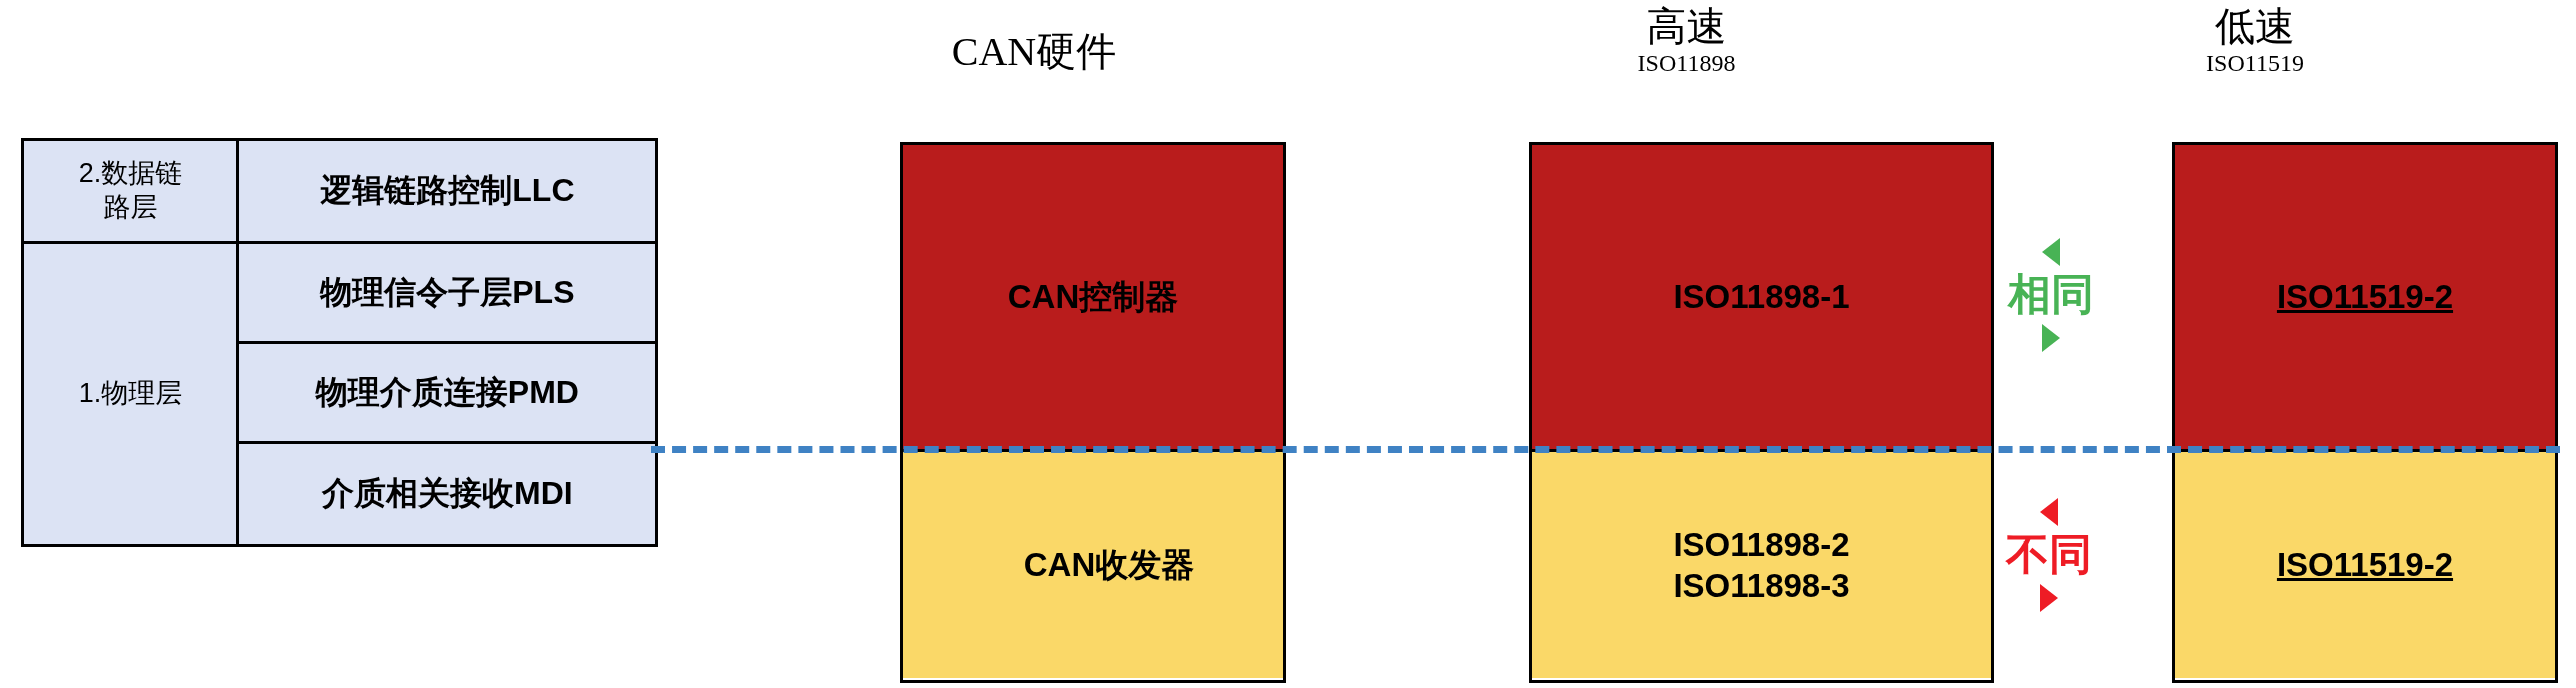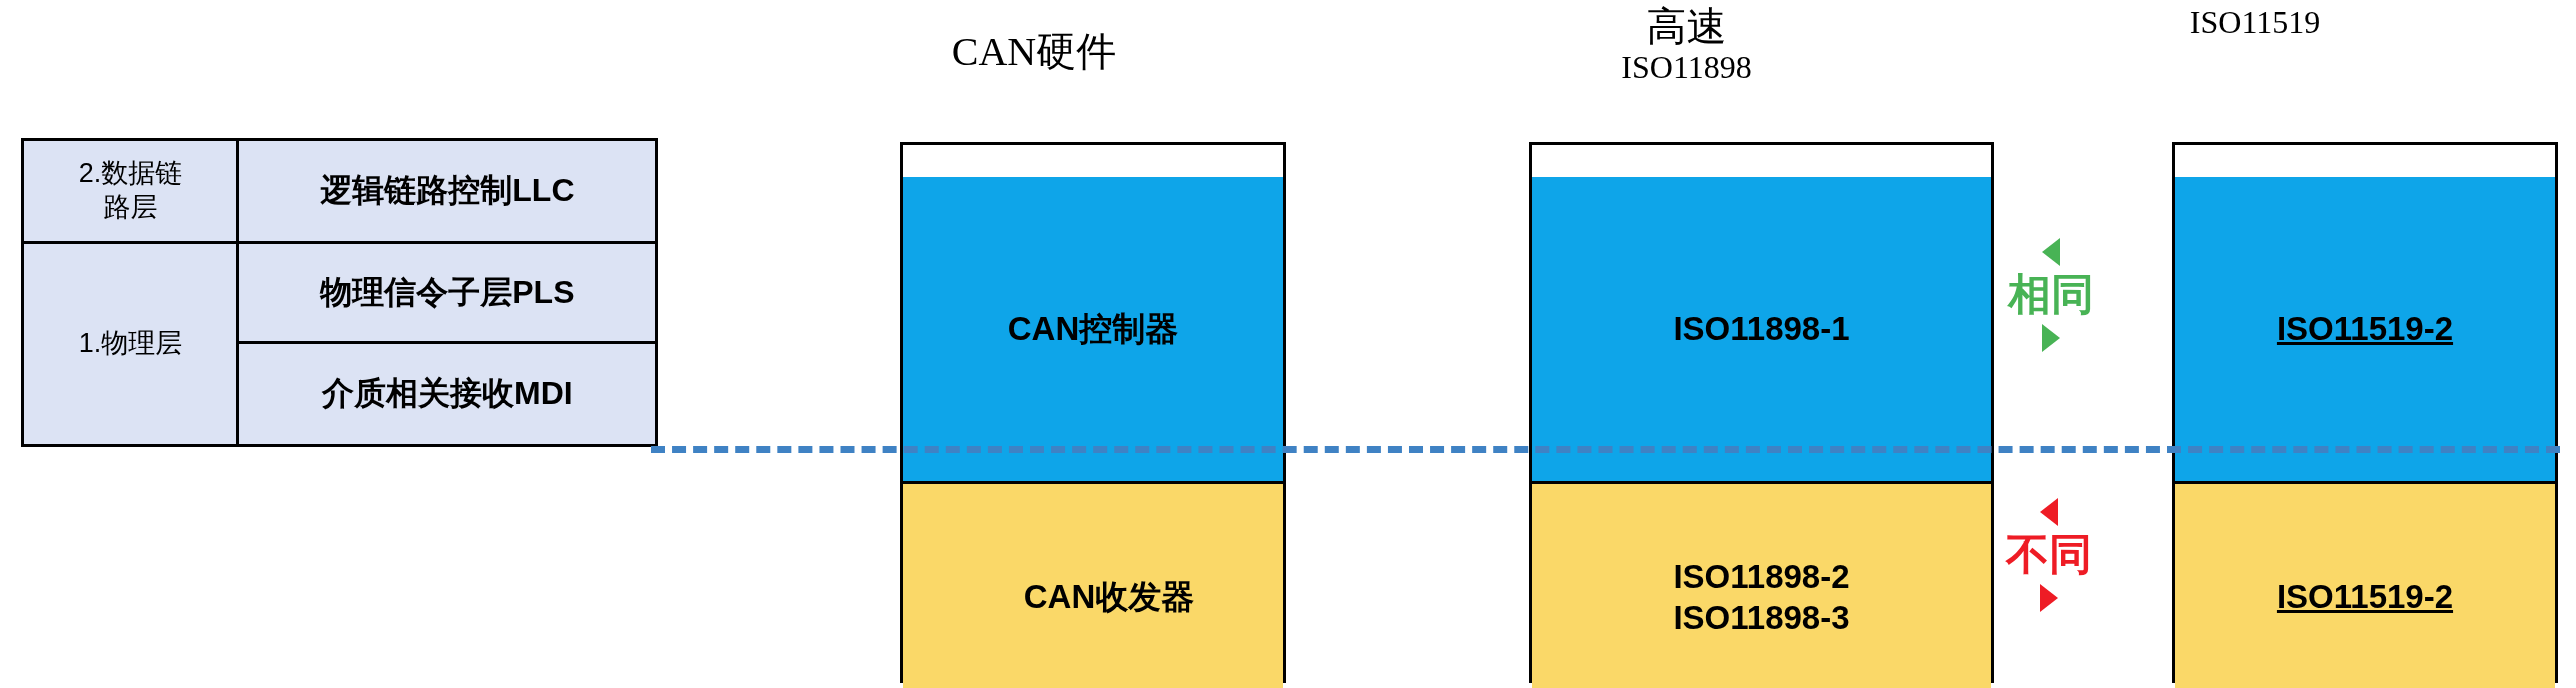--- a/index.html
+++ b/index.html
@@ -83,41 +83,41 @@
     font-family: "Liberation Serif", serif;
     color: #000;
     line-height: 1.12;
   }
   .col-title .t1 {
     display: block;
     font-size: 40px;
   }
   .col-title .t2 {
     display: block;
-    font-size: 32px;
+    font-size: 24px;
   }
 
   
   .stack {
     position: absolute;
     border: 3.7px solid #000;
     box-sizing: border-box;
   }
   .box {
     box-sizing: border-box;
     display: flex;
     align-items: center;
     justify-content: center;
     text-align: center;
     font-size: 33px;
     font-weight: 700;
     color: #000;
     line-height: 1.25;
   }
-  .box.blue { background: #0ea5e9; margin-top: 32px; }
+  .box.blue { background: #b91c1c; }
   .box.yellow { background: #fad868; }
   .box.sep-top { border-top: 3.7px solid #000; }
 
   
   .dashed-line {
     position: absolute;
     left: 651px;
     top: 446px;
     width: 1909px;
     height: 0;
@@ -166,20 +166,21 @@
       <div class="osi-leftcell" style="white-space: pre-line;">2.数据链
 路层</div>
       <div class="osi-rightcol">
         <div class="osi-subcell">逻辑链路控制LLC</div>
       </div>
     </div>
     <div class="osi-half bottom">
       <div class="osi-leftcell">1.物理层</div>
       <div class="osi-rightcol">
         <div class="osi-subcell">物理信令子层PLS</div>
+        <div class="osi-subcell">物理介质连接PMD</div>
         <div class="osi-subcell">介质相关接收MDI</div>
       </div>
     </div>
   </div>
 
   <div class="col-title" style="left:793px; top:29.5px; width:482px;">
     <span class="t1">CAN硬件</span>
   </div>
   <div class="stack" style="left:900px; top:142px; width:386px; height:541px;">
     <div class="box blue" style="height:304px;">CAN控制器</div>
@@ -190,20 +191,21 @@
     <span class="t1">高速</span>
     <span class="t2">ISO11898</span>
   </div>
   <div class="stack" style="left:1529px; top:142px; width:465px; height:541px;">
     <div class="box blue" style="height:304px;">ISO11898-1</div>
     <div class="box yellow sep-top" style="height:229px; white-space:pre-line;">ISO11898-2
 ISO11898-3</div>
   </div>
 
   <div class="col-title" style="left:1955px; top:5.4px; width:600px;">
+    <span class="t1">低速</span>
     <span class="t2">ISO11519</span>
   </div>
   <div class="stack" style="left:2172px; top:142px; width:386px; height:541px;text-decoration:underline;">
     <div class="box blue" style="height:304px;">ISO11519-2</div>
     <div class="box yellow sep-top" style="height:229px;">ISO11519-2</div>
   </div>
 
   <div class="dashed-line"></div>
 
   <div class="arrow-group green" style="left:1928px; top:268px; width:246px; height:54px;flex-direction:column;">

